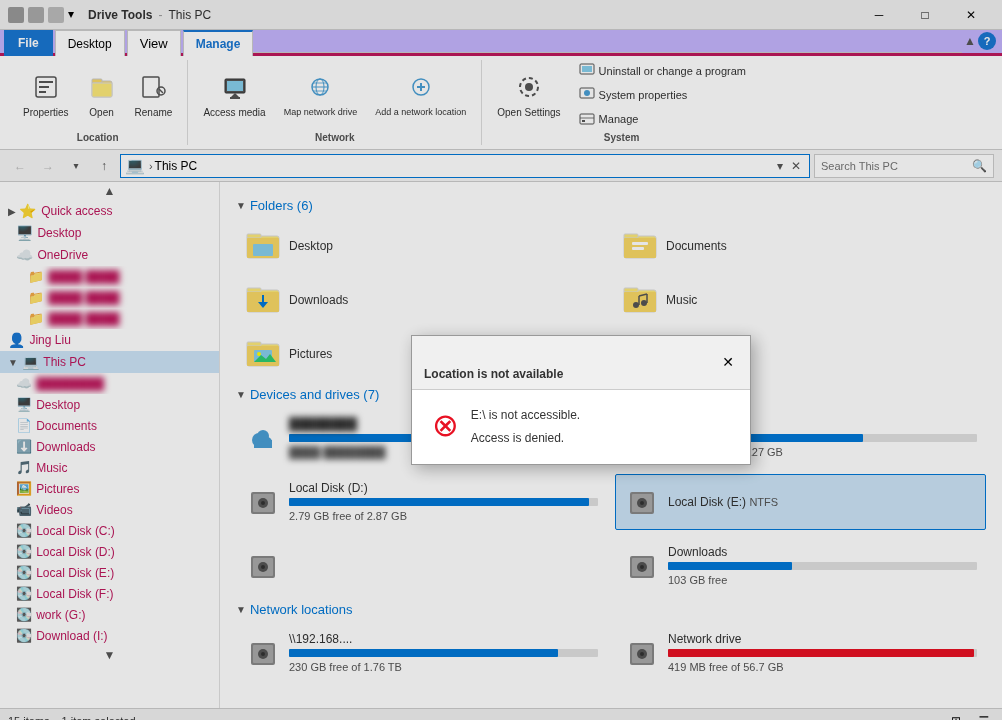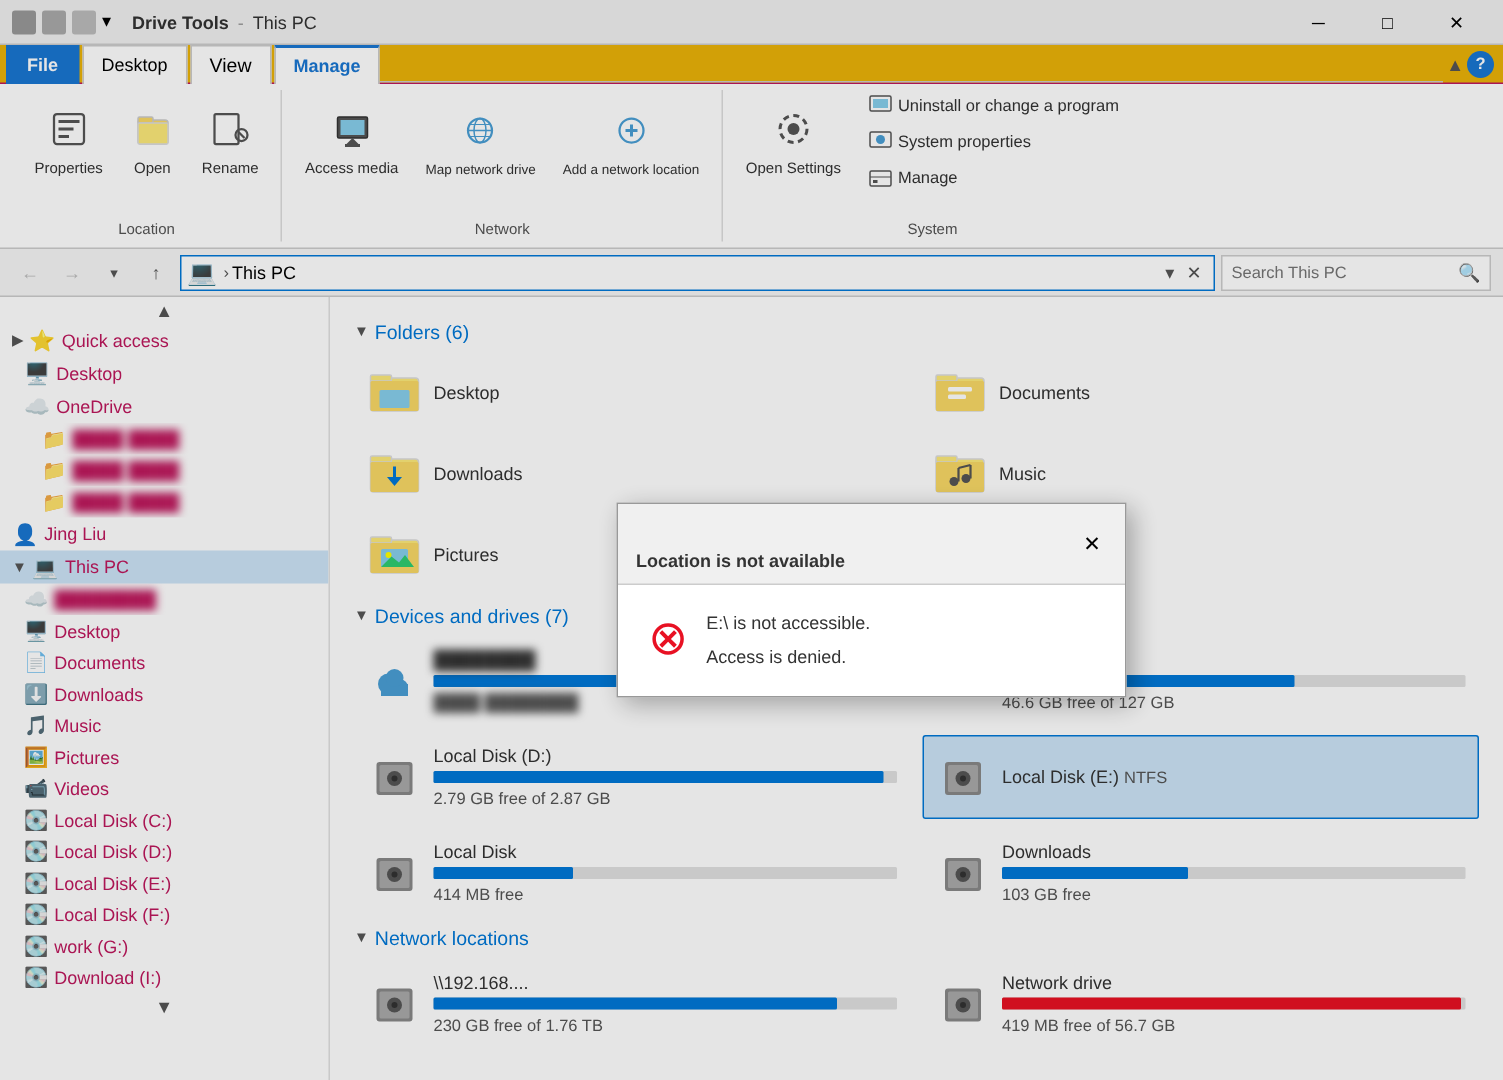--- a/index.html
+++ b/index.html
@@ -8,21 +8,21 @@
     
     .title-bar { height: 30px; background: #f0f0f0; display: flex; align-items: center; padding: 0 8px; border-bottom: 1px solid #ccc; }
     .title-bar-icons { display: flex; gap: 4px; align-items: center; }
     .window-controls { display: flex; gap: 0; margin-left: auto; }
     .win-btn { width: 46px; height: 30px; border: none; background: transparent; cursor: pointer; font-size: 12px; display: flex; align-items: center; justify-content: center; }
 
     
     .ribbon { background: white; border-bottom: 1px solid #ccc; padding: 4px 8px; display: flex; align-items: stretch; min-height: 82px; }
     .ribbon-group { display: flex; flex-direction: column; align-items: center; border-right: 1px solid #ddd; padding: 0 8px; }
     .ribbon-group-items { display: flex; gap: 4px; flex: 1; align-items: center; }
-    .ribbon-group-label { font-size: 10px; color: #555; margin-top: 18px; padding-bottom: 2px; }
+    .ribbon-group-label { font-size: 10px; color: #555; margin-top: 2px; padding-bottom: 2px; font-weight: bold; }
     .ribbon-btn { display: flex; flex-direction: column; align-items: center; padding: 4px 6px; cursor: pointer; border: 1px solid transparent; border-radius: 2px; min-width: 44px; }
     .ribbon-btn .icon { font-size: 24px; line-height: 1; margin-bottom: 2px; }
     .ribbon-btn .label { font-size: 10px; text-align: center; color: #333; }
     .ribbon-btn-small { display: flex; align-items: center; gap: 4px; padding: 2px 6px; cursor: pointer; font-size: 11px; color: #333; border: 1px solid transparent; border-radius: 2px; }
     .ribbon-vertical { display: flex; flex-direction: column; gap: 2px; justify-content: center; }
 
     
     .address-bar { height: 32px; background: #f5f5f5; border-bottom: 1px solid #ccc; display: flex; align-items: center; padding: 0 8px; gap: 4px; }
     .nav-btn { width: 24px; height: 24px; border: 1px solid transparent; background: transparent; cursor: pointer; border-radius: 2px; display: flex; align-items: center; justify-content: center; font-size: 12px; color: #555; }
     .nav-btn.disabled { color: #bbb; cursor: default; }
@@ -97,21 +97,21 @@
   <span style="font-size:12px;color:#333;margin-left:4px;font-weight:600;">Drive Tools</span>
   <span style="color:#999;margin:0 6px;">-</span>
   <span style="font-size:12px;color:#333;">This PC</span>
   <div class="window-controls">
     <button class="win-btn">─</button>
     <button class="win-btn">□</button>
     <button class="win-btn close">✕</button>
   </div>
 </div>
 
-<div style="background:#eab308; display:flex; align-items:center; padding: 0 4px; border-bottom:1px solid #be185d; height:26px;">
+<div style="background:#c4b5fd; display:flex; align-items:flex-start; padding: 0 4px; border-bottom:3px solid #be185d; height:26px;">
   <div style="background:#1976d2;color:white;padding:4px 14px;font-size:12px;font-weight:bold;cursor:pointer;height:26px;display:flex;align-items:center;">File</div>
   <div style="background:white;border:1px solid #ccc;border-bottom:none;padding:4px 12px;font-size:12px;cursor:pointer;height:26px;display:flex;align-items:center;margin-left:2px;">Desktop</div>
   <div style="background:white;border:1px solid #ccc;border-bottom:none;padding:4px 12px;font-size:13px;cursor:pointer;height:26px;display:flex;align-items:center;margin-left:2px;">View</div>
   <div style="background:white;border:1px solid #ccc;border-bottom:none;padding:4px 12px;font-size:12px;cursor:pointer;height:26px;display:flex;align-items:center;margin-left:2px;color:#1976d2;font-weight:bold;border-top:2px solid #1976d2;">Manage</div>
   <div style="flex:1;border-bottom:1px solid #ccc;height:100%;"></div>
   <div style="display:flex;align-items:center;gap:2px;padding:2px;">
     <button style="border:none;background:transparent;cursor:pointer;font-size:12px;color:#555;">▲</button>
     <button style="border:none;background:#1976d2;color:white;border-radius:50%;width:18px;height:18px;font-size:11px;cursor:pointer;font-weight:bold;">?</button>
   </div>
 </div>
@@ -508,27 +508,20 @@
 
       <div class="drive-item">
         <div class="drive-icon">
           <svg width="36" height="36" viewBox="0 0 36 36">
               <rect x="6" y="8" width="24" height="22" rx="2" fill="#888"></rect>
               <rect x="8" y="10" width="20" height="18" rx="1" fill="#aaa"></rect>
               <circle cx="18" cy="19" r="5" fill="#555"></circle>
               <circle cx="18" cy="19" r="2" fill="#333"></circle>
             </svg>
         </div>
-        <div class="drive-info">
-          <span class="drive-name">Local Disk</span>
-          <div class="drive-bar-outer">
-              <div class="drive-bar-inner" style="width:30%;background:#0078d7;"></div>
-            </div>
-          <span class="drive-free">414 MB free</span>
-        </div>
       </div>
 
       <div class="drive-item">
         <div class="drive-icon">
           <svg width="36" height="36" viewBox="0 0 36 36">
               <rect x="6" y="8" width="24" height="22" rx="2" fill="#888"></rect>
               <rect x="8" y="10" width="20" height="18" rx="1" fill="#aaa"></rect>
               <circle cx="18" cy="19" r="5" fill="#555"></circle>
               <circle cx="18" cy="19" r="2" fill="#333"></circle>
             </svg>

